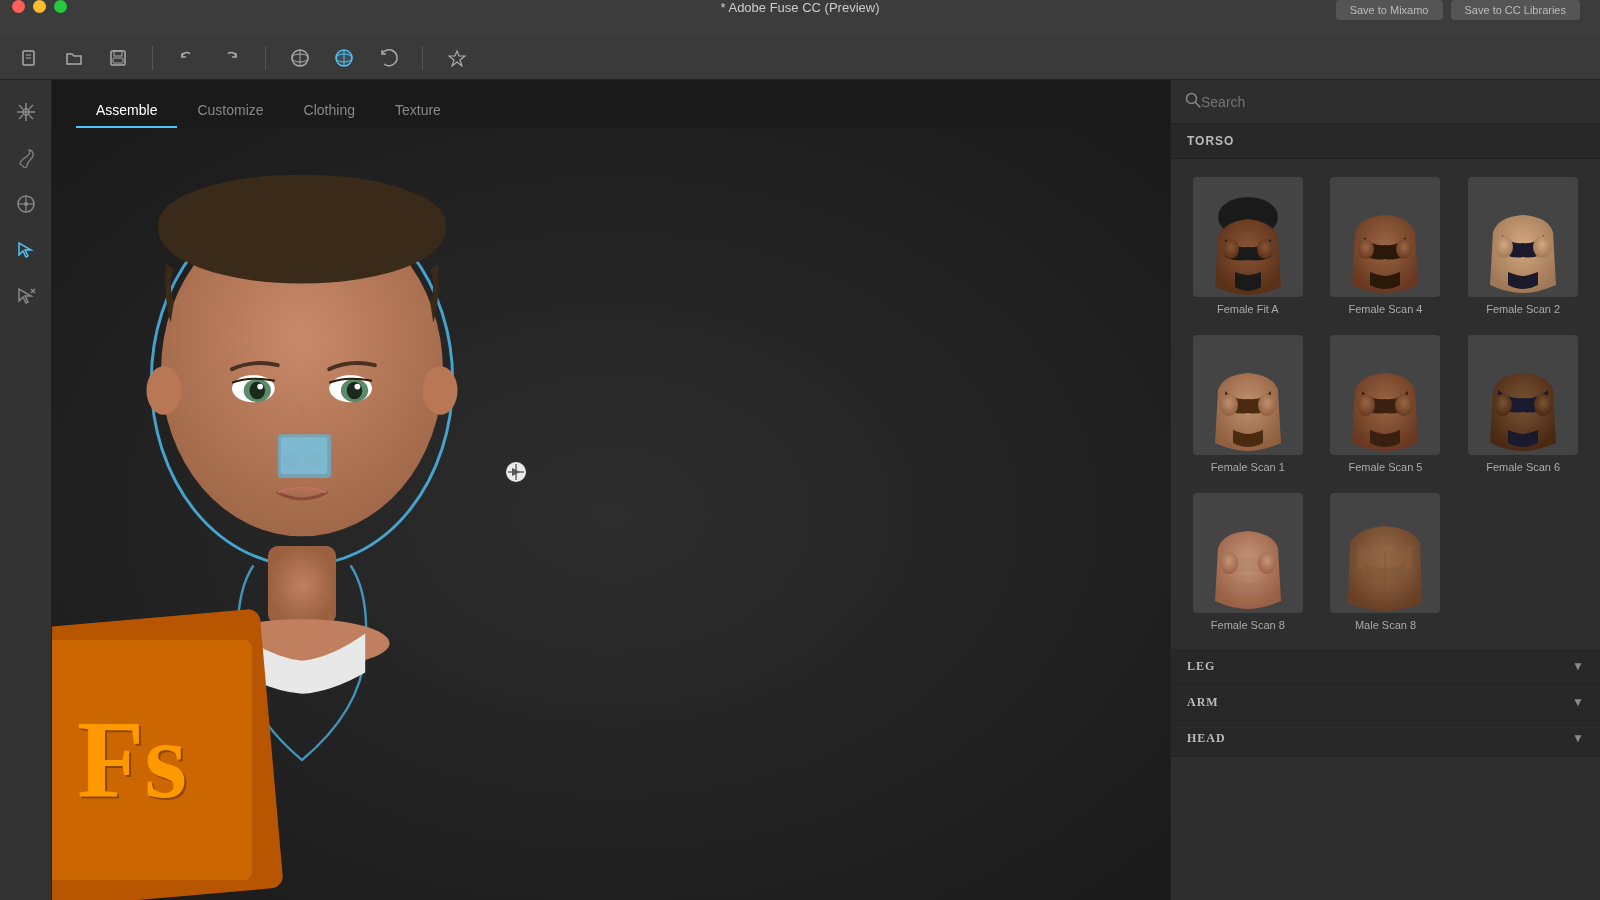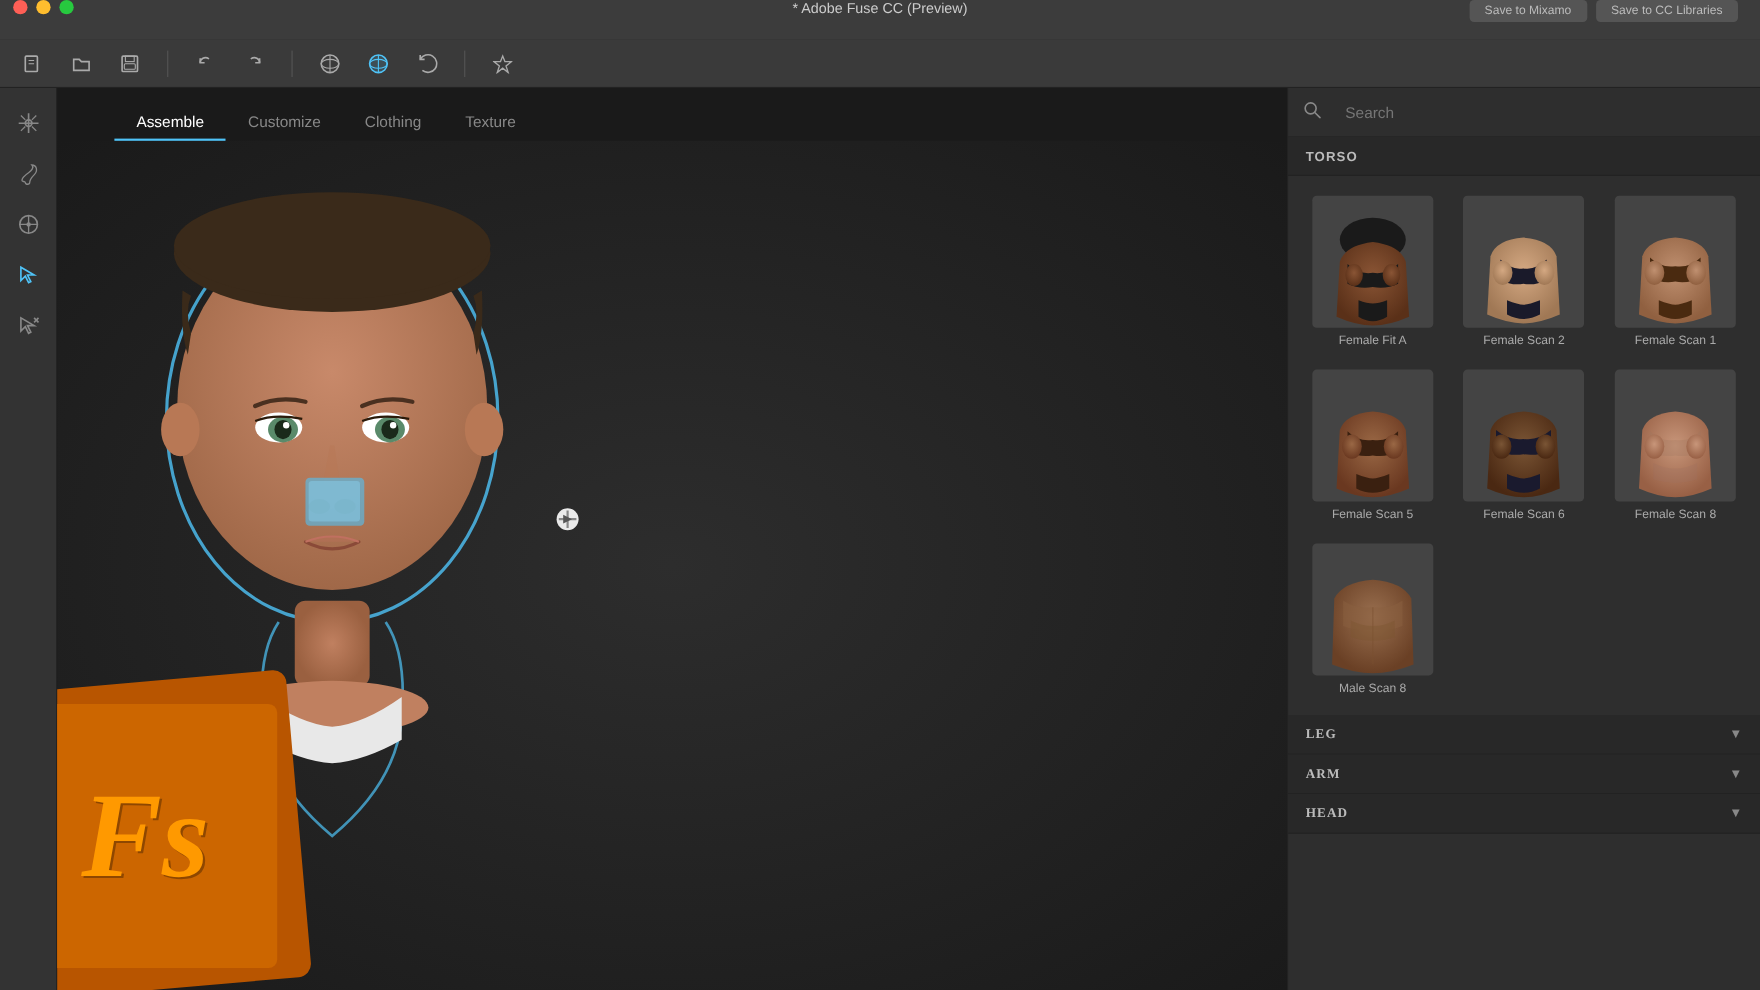--- a/index.html
+++ b/index.html
@@ -130,21 +130,21 @@
 
     
     #nav-tabs {
       position: absolute;
       top: 0;
       left: 0;
       right: 0;
       height: 48px;
       display: flex;
       align-items: flex-end;
-      padding-left: 52px;
+      padding-left: 24px;
       gap: 0;
       background: transparent;
       z-index: 10;
     }
     .nav-tab {
       padding: 8px 20px;
       color: #888;
       font-size: 14px;
       cursor: pointer;
       border-bottom: 2px solid transparent;
@@ -195,21 +195,20 @@
       border-radius: 8px;
     }
     .fs-text {
       position: absolute;
       top: 50%;
       left: 50%;
       transform: translate(-50%, -50%);
       font-size: 110px;
       font-weight: 900;
       color: #f90;
-      font-style: italic;
       z-index: 10;
       text-shadow: 2px 2px 0 rgba(0,0,0,0.3);
       font-family: 'Georgia', serif;
     }
 
     
     #char-svg {
       position: absolute;
       top: 0;
       left: 0;
@@ -224,21 +223,21 @@
       display: flex;
       flex-direction: column;
       border-left: 1px solid #222;
     }
 
     #search-bar {
       padding: 12px 14px;
       border-bottom: 1px solid #222;
       display: flex;
       align-items: center;
-      gap: 22px;
+      gap: 0;
     }
     #search-input {
       background: transparent;
       border: none;
       outline: none;
       color: #ccc;
       font-size: 14px;
       flex: 1;
     }
     .search-icon-svg { color: #888; font-size: 15px; }
@@ -565,20 +564,38 @@
               <path d="M25 60 Q30 45 55 42 Q80 45 85 60 L88 110 Q70 118 55 118 Q40 118 22 110 Z" fill="url(#g1)"></path>
               <path d="M32 62 Q42 72 55 70 Q68 72 78 62 L78 80 Q68 85 55 83 Q42 85 32 80 Z" fill="#1a1a1a"></path>
               <path d="M42 110 Q55 118 68 110 L68 95 Q60 98 55 98 Q50 98 42 95 Z" fill="#1a1a1a"></path>
               <ellipse cx="38" cy="72" rx="8" ry="10" fill="url(#g1)"></ellipse>
               <ellipse cx="72" cy="72" rx="8" ry="10" fill="url(#g1)"></ellipse>
             </svg>
           </div>
           <span class="body-item-label">Female Fit A</span>
         </div>
 
+        <div class="body-item">
+          <div class="body-item-thumb">
+            <svg viewBox="0 0 110 120" class="torso-svg">
+              <defs>
+                <radialGradient id="g2" cx="50%" cy="40%" r="60%">
+                  <stop offset="0%" stop-color="#9a6845"></stop>
+                  <stop offset="100%" stop-color="#6a3820"></stop>
+                </radialGradient>
+              </defs>
+              <path d="M25 55 Q30 40 55 38 Q80 40 85 55 L88 108 Q70 116 55 116 Q40 116 22 108 Z" fill="url(#g2)"></path>
+              <path d="M34 60 Q44 70 55 68 Q66 70 76 60 L76 78 Q66 84 55 82 Q44 84 34 78 Z" fill="#2a1808"></path>
+              <path d="M40 108 Q55 116 70 108 L70 95 Q60 99 55 99 Q50 99 40 95 Z" fill="#2a1808"></path>
+              <ellipse cx="36" cy="72" rx="8" ry="10" fill="url(#g2)"></ellipse>
+              <ellipse cx="74" cy="72" rx="8" ry="10" fill="url(#g2)"></ellipse>
+            </svg>
+          </div>
+          <span class="body-item-label">Female Scan 4</span>
+        </div>
 
         <div class="body-item">
           <div class="body-item-thumb">
             <svg viewBox="0 0 110 120" class="torso-svg">
               <defs>
                 <radialGradient id="g3" cx="50%" cy="40%" r="60%">
                   <stop offset="0%" stop-color="#d4a882"></stop>
                   <stop offset="100%" stop-color="#a07855"></stop>
                 </radialGradient>
               </defs>

